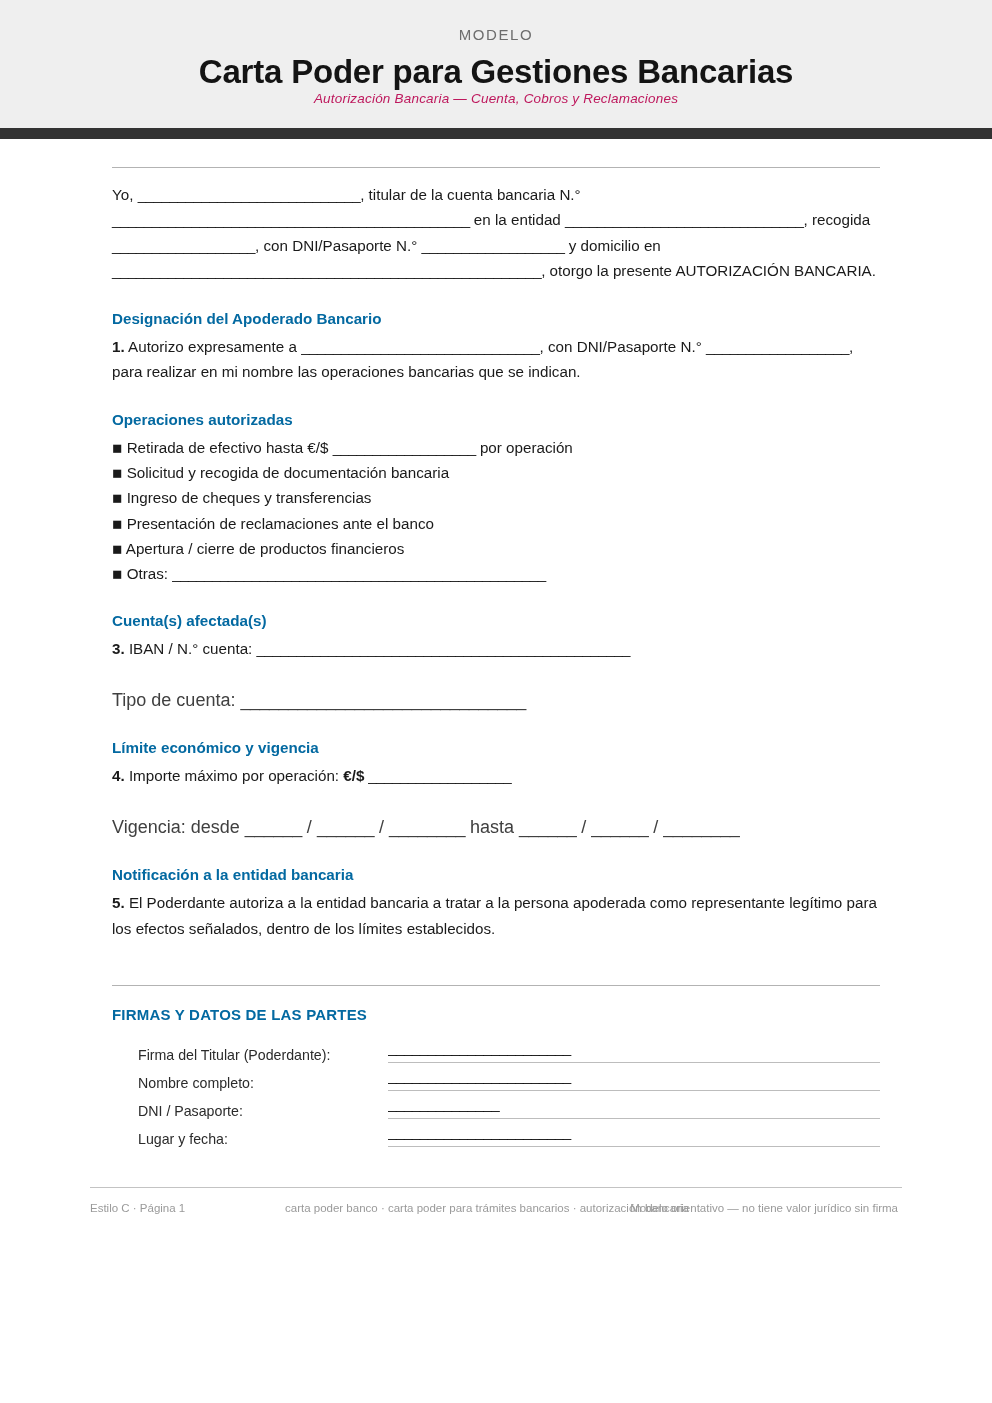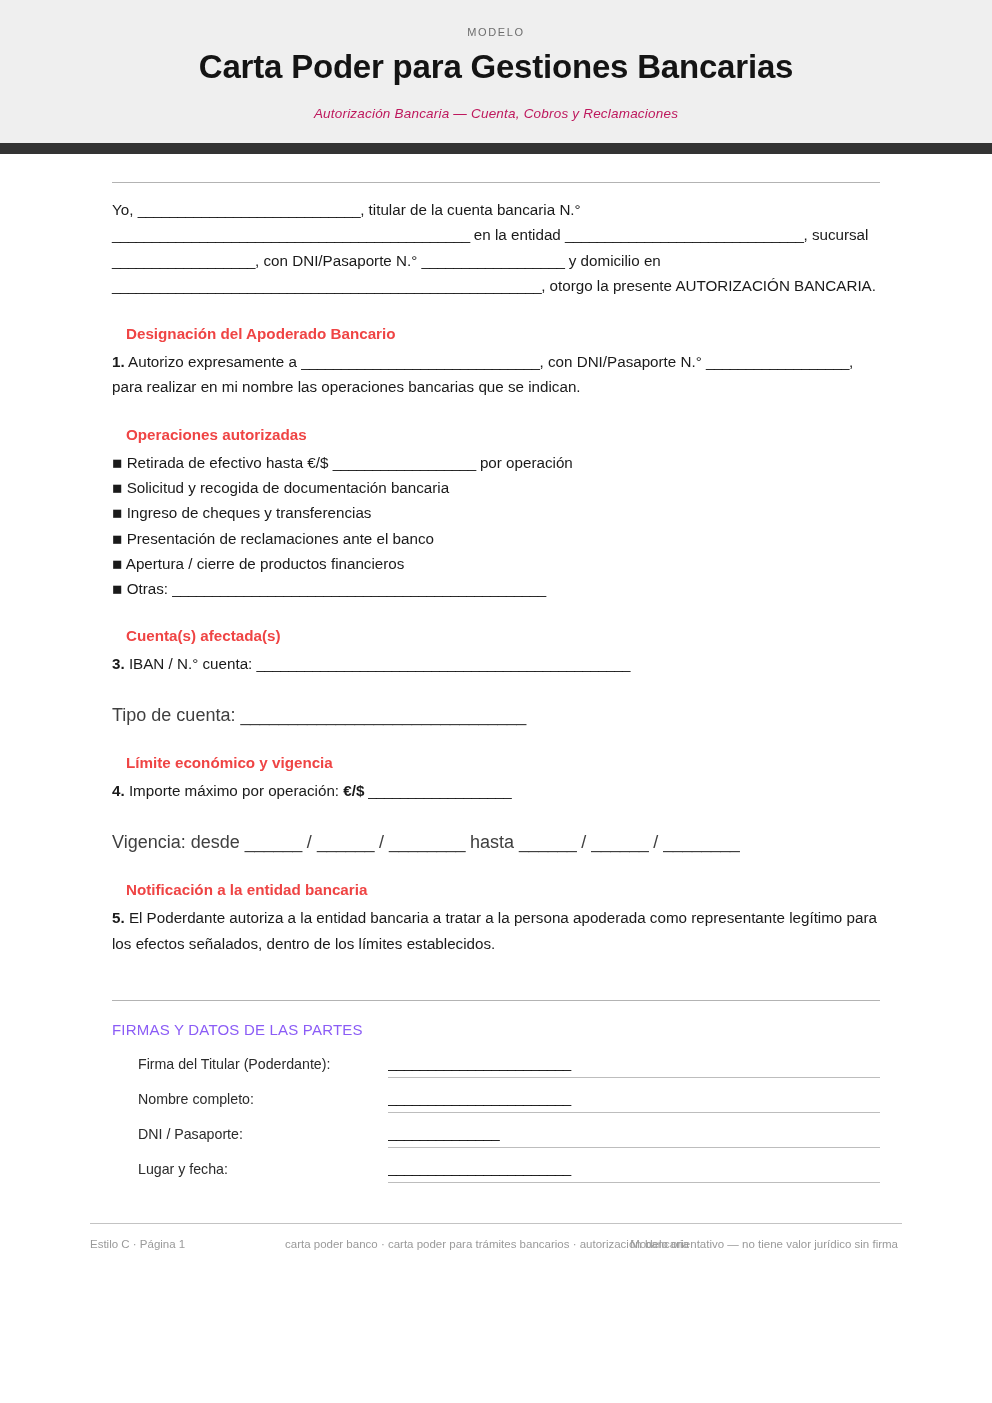--- a/index.html
+++ b/index.html
@@ -15,31 +15,31 @@
     -webkit-font-smoothing: antialiased;
   }
 
   
   .doc-header {
     background: #efefef;
     padding: 26px 40px 22px 40px;
     text-align: center;
   }
   .kicker {
-    font-size: 11px;
+    font-size: 15px;
     letter-spacing: 1.6px;
     color: #6d6d6d;
     margin: 0 0 10px 0;
     font-weight: 400;
   }
   .doc-title {
     font-size: 33px;
     font-weight: bold;
     color: #141414;
-    margin: 0 0 20px 0;
+    margin: 0 0 0 0;
     letter-spacing: -0.2px;
     line-height: 1.15;
   }
   .doc-subtitle {
     font-size: 13.5px;
     font-style: italic;
     color: #be185d;
     margin: 0;
     letter-spacing: 0.2px;
   }
@@ -72,22 +72,22 @@
     color: #1a1a1a;
   }
   .blank {
     font-family: "Liberation Sans", sans-serif;
     letter-spacing: -0.5px;
   }
 
   h2.section {
     font-size: 15.2px;
     font-weight: bold;
-    margin: 26px 0 7px 14px;
-    color: #ef4444;
+    margin: 26px 0 7px 0;
+    color: #0369a1;
   }
   .num { font-weight: bold; }
 
   ul.ops {
     list-style: none;
     margin: 0;
     padding: 0;
   }
   ul.ops li {
     font-size: 15.2px;
@@ -102,31 +102,31 @@
 
   .spaced-line {
     font-size: 18px;
     line-height: 25.5px;
     margin: 26px 0 0 0;
     color: #404040;
   }
 
   h3.sign-heading {
     font-size: 15px;
-    font-weight: normal;
+    font-weight: bold;
     margin: 4px 0 16px 0;
     letter-spacing: 0.2px;
-    color: #8b5cf6;
+    color: #0369a1;
   }
 
   .sign-block { padding-left: 26px; }
   .sign-row {
     display: flex;
-    align-items: flex-start;
-    margin-bottom: 11px;
+    align-items: flex-end;
+    margin-bottom: 4px;
   }
   .sign-label {
     width: 250px;
     flex: 0 0 250px;
     font-size: 14.2px;
     color: #2b2b2b;
     padding-top: 2px;
   }
   .sign-fill { flex: 1 1 auto; }
   .sign-ul {
@@ -189,21 +189,21 @@
 </header>
 <div class="header-bar"></div>
 
 <main class="page">
 
   <hr class="rule-top">
 
   <p class="para">
     <span>Yo, </span><span class="blank">____________________________</span><span>, titular de la cuenta bancaria N.°</span>
     <span class="blank">_____________________________________________</span><span> en la entidad</span>
-    <span class="blank">______________________________</span><span>, sucursal </span><span class="blank">__________________</span><span>, con DNI/Pasaporte N.°</span>
+    <span class="blank">______________________________</span><span>, recogida </span><span class="blank">__________________</span><span>, con DNI/Pasaporte N.°</span>
     <span class="blank">__________________</span><span> y domicilio en </span><span class="blank">______________________________________________________</span><span>, otorgo la</span>
     <span>presente AUTORIZACIÓN BANCARIA.</span>
   </p>
 
   <h2 class="section">Designación del Apoderado Bancario</h2>
   <p class="para">
     <span class="num">1.</span><span> Autorizo expresamente a </span><span class="blank">______________________________</span><span>, con DNI/Pasaporte N.°</span>
     <span class="blank">__________________</span><span>, para realizar en mi nombre las operaciones bancarias que se indican.</span>
   </p>
 

